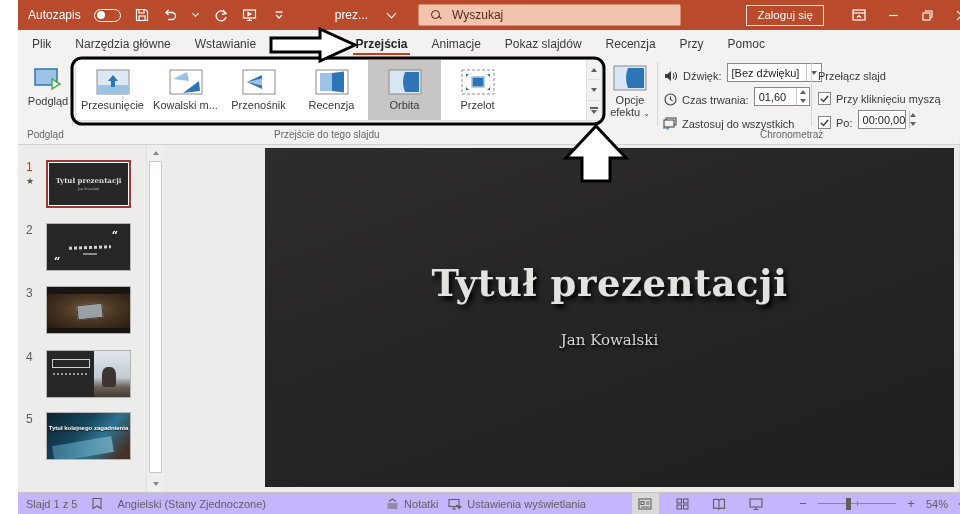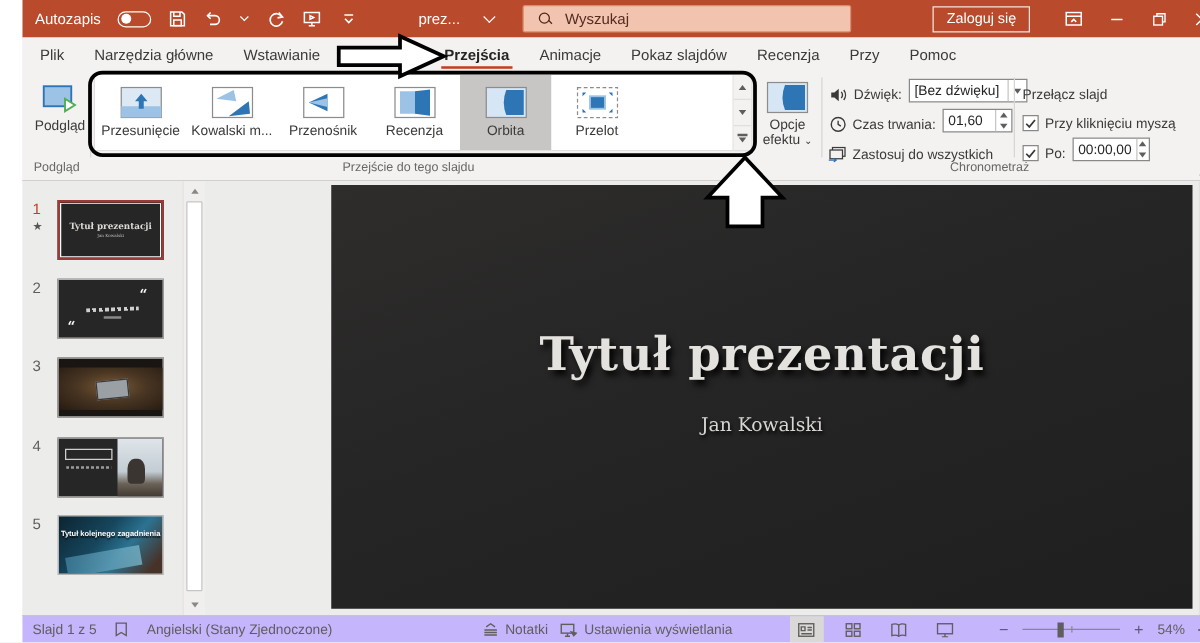--- a/index.html
+++ b/index.html
@@ -350,21 +350,21 @@
       </span>
       <span>Przy kliknięciu myszą</span>
     </div>
     <div class="rrow" style="left:800px; top:52px;">
       <span class="cb">
         <svg width="9" height="8" viewBox="0 0 9 8" fill="none" stroke="#3b3a39" stroke-width="1.4">
             <path d="M1 4l2.5 2.5L8 1"></path>
           </svg>
       </span>
       <span>Po:</span>
-      <div class="field" style="width:62px">
+      <div class="field" style="width:48px">
         <span class="val">00:00,00</span>
         <span class="spin">
             <div>
               <span class="arr-u"></span>
             </div>
             <div>
               <span class="arr-d"></span>
             </div>
           </span>
       </div>

